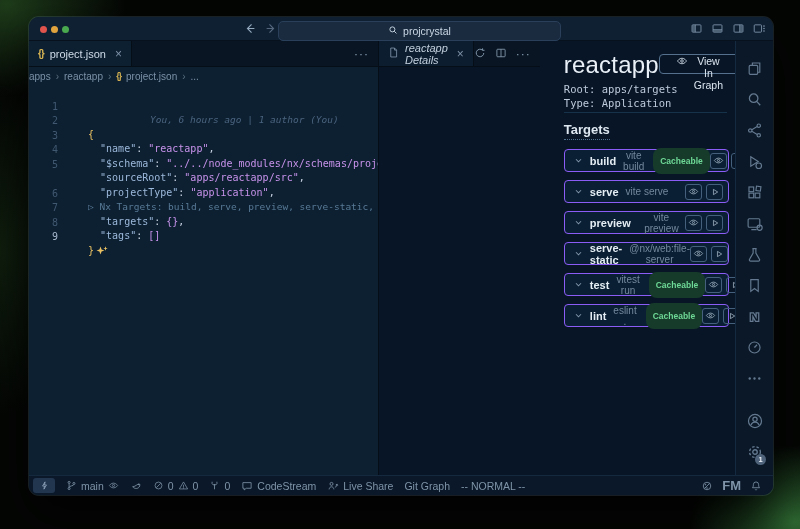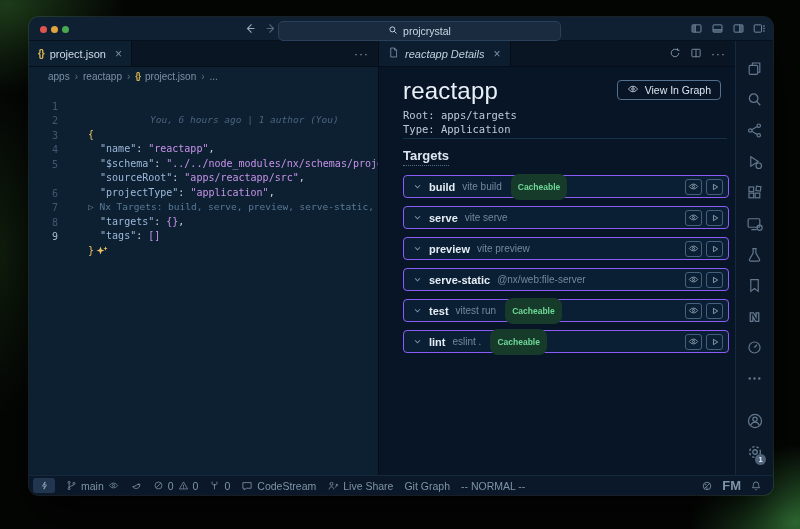--- a/index.html
+++ b/index.html
@@ -30,52 +30,52 @@
     position:absolute; left:249px; top:4px; width:283px; height:20px;
     background:#1a2b40; border:1px solid #2a405a; border-radius:5px;
     display:flex; align-items:center; justify-content:center; gap:5px;
     color:#c9d6e3; font-size:10.5px;
   }
   .tb-icons { position:absolute; right:7px; top:5px; display:flex; gap:8px; }
   .tb-icons svg, .nav-arrows svg { display:block; }
   
   .main { flex:1; display:flex; min-height:0; }
   .group1 { width:350px; flex:0 0 350px; display:flex; flex-direction:column; background:#0d2032; border-right:1px solid #050d17; overflow:hidden; }
-  .group2 { flex:1; display:flex; flex-direction:column; background:#081527; overflow:hidden; }
+  .group2 { flex:1; display:flex; background:#081527; overflow:hidden; }
   .tabstrip { height:26px; flex:0 0 26px; background:#091523; display:flex; align-items:stretch; border-bottom:1px solid #050d17; }
   .tab { display:flex; align-items:center; gap:6px; padding:0 9px; font-size:11px; color:#cfdbe8; border-right:1px solid #050d17; }
   .tab.active1 { background:#0d2032; }
   .tab.active2 { background:#0c1d30; }
   .tab .fname.preview { font-style:italic; color:#c3d0dd; }
   .tab .closex { color:#7d92a6; font-size:12px; margin-left:3px; }
   .braces-ic { color:#d8b452; font-weight:700; font-size:10px; letter-spacing:-1px; }
   .tab-actions { margin-left:auto; display:flex; align-items:center; gap:9px; padding-right:9px; color:#8aa0b4; }
   .dots { color:#8aa0b4; font-size:12px; letter-spacing:1px; }
-  .breadcrumb { height:18px; flex:0 0 18px; display:flex; align-items:center; gap:5px; padding-left:19px; font-size:10px; color:#7b91a6; background:#0d2032; }
+  .breadcrumb { height:18px; flex:0 0 18px; display:flex; align-items:center; gap:5px; padding-left:0; font-size:10px; color:#7b91a6; background:#0d2032; }
   .breadcrumb .sep { color:#58707f; font-size:10px; }
   .breadcrumb .braces-ic { font-size:9px; }
   
   .editor { flex:1; font-family:"DejaVu Sans Mono", monospace; font-size:10px; line-height:14.5px; padding-top:0; overflow:hidden; position:relative; }
   .code-row { display:flex; height:14.5px; white-space:pre; }
   .gutter { width:29px; flex:0 0 29px; text-align:right; color:#405870; }
   .gutter.cur { color:#a7bace; }
   .code-text { margin-left:30px;margin-top:28px; }
   .code-text.blame { margin-left:92px; color:#4a637d; font-style:italic; font-size:9.5px; }
   .code-text.lens { color:#587a96; font-size:9.5px; }
   .tk-gold { color:#e9c062; }
   .tk-key { color:#9cb8da; }
   .tk-str { color:#c792ea; }
   .tk-pun { color:#c8d3e2; }
   .sparkle { display:inline-block; vertical-align:-1px; margin-left:2px; }
   
   .webview { flex:1; padding:10px 6px 0 24px; overflow:hidden; }
   .wv-header { display:flex; align-items:flex-start; }
   .wv-title { font-size:24px; line-height:27px; font-weight:500; color:#e9f0f7; letter-spacing:.2px; }
-  .graph-btn { margin-left:auto; margin-right:8px; margin-top:3px; height:20px; display:flex; align-items:center; gap:6px;
-    border:1px solid #54708c; border-radius:4px; background:transparent; color:#dbe5ef; font-size:10.5px; padding:0 9px; font-family:inherit; }
+  .graph-btn { margin-left:auto; margin-right:8px; margin-top:3px; height:20px; display:flex; gap:6px;
+    border:1px solid #54708c; border-radius:4px; background:transparent; color:#dbe5ef; font-size:10.5px; padding:0 16px; font-family:inherit; }
   .wv-meta { margin-top:4px; font-family:"DejaVu Sans Mono", monospace; font-size:10.5px; line-height:14px; color:#bccadb; }
   .wv-divider { margin:2px 2px 0 0; border:0; border-top:1px solid #16314a; }
   .wv-h2 { margin-top:9px; display:inline-block; font-size:13px; font-weight:700; color:#dde7f0; border-bottom:1.5px dotted #50708e; padding-bottom:2px; }
   .targets { margin-top:9px; }
   .target-row { height:23px; display:flex; align-items:center; padding:0 5px 0 9px; margin-bottom:8px;
     background:#0b1f34; border:1px solid #8b5cf6; border-radius:4px; }
   .t-chev { display:flex; color:#7f95aa; }
   .t-name { margin-left:7px; font-size:11px; font-weight:700; color:#e4edf4; }
   .t-cmd { margin-left:7px; font-size:10px; color:#73889d;text-align:center; }
   .t-badge { margin-left:9px; background:#173b2b; color:#6ed996; font-size:8.5px; font-weight:700; padding:8px 7px; border-radius:8px; }

